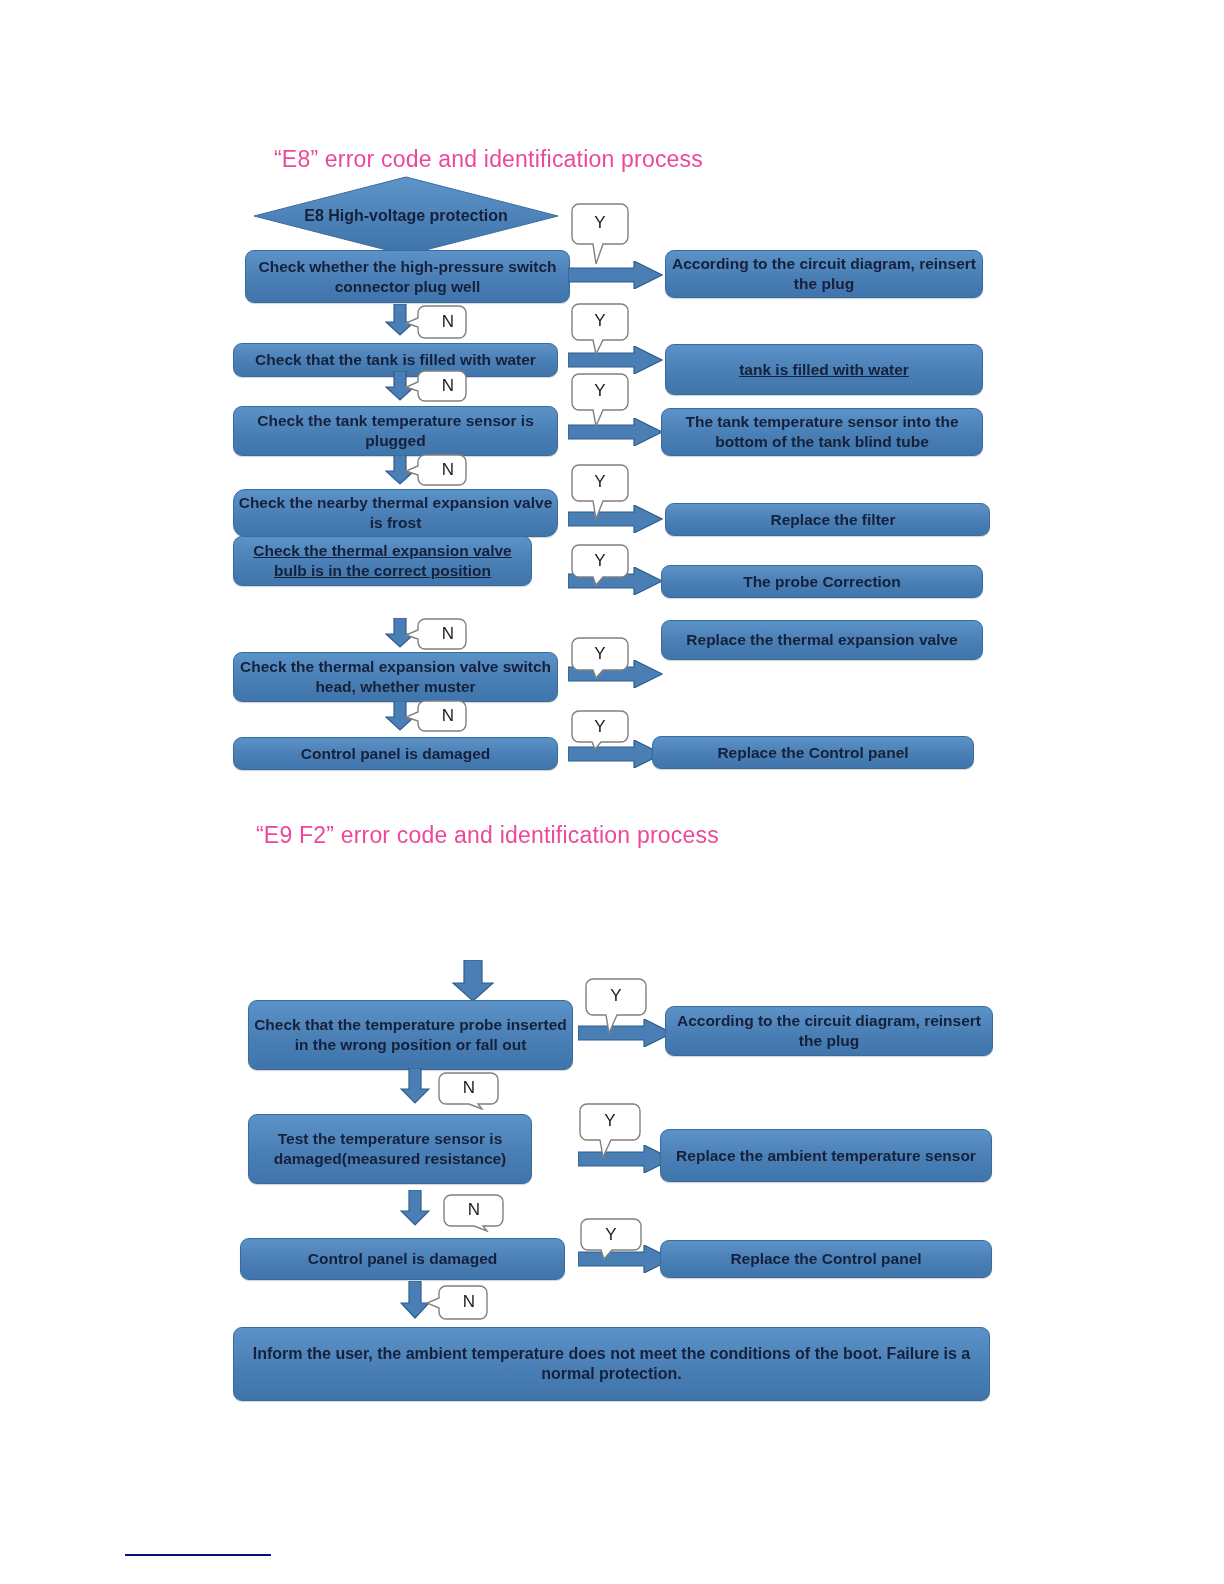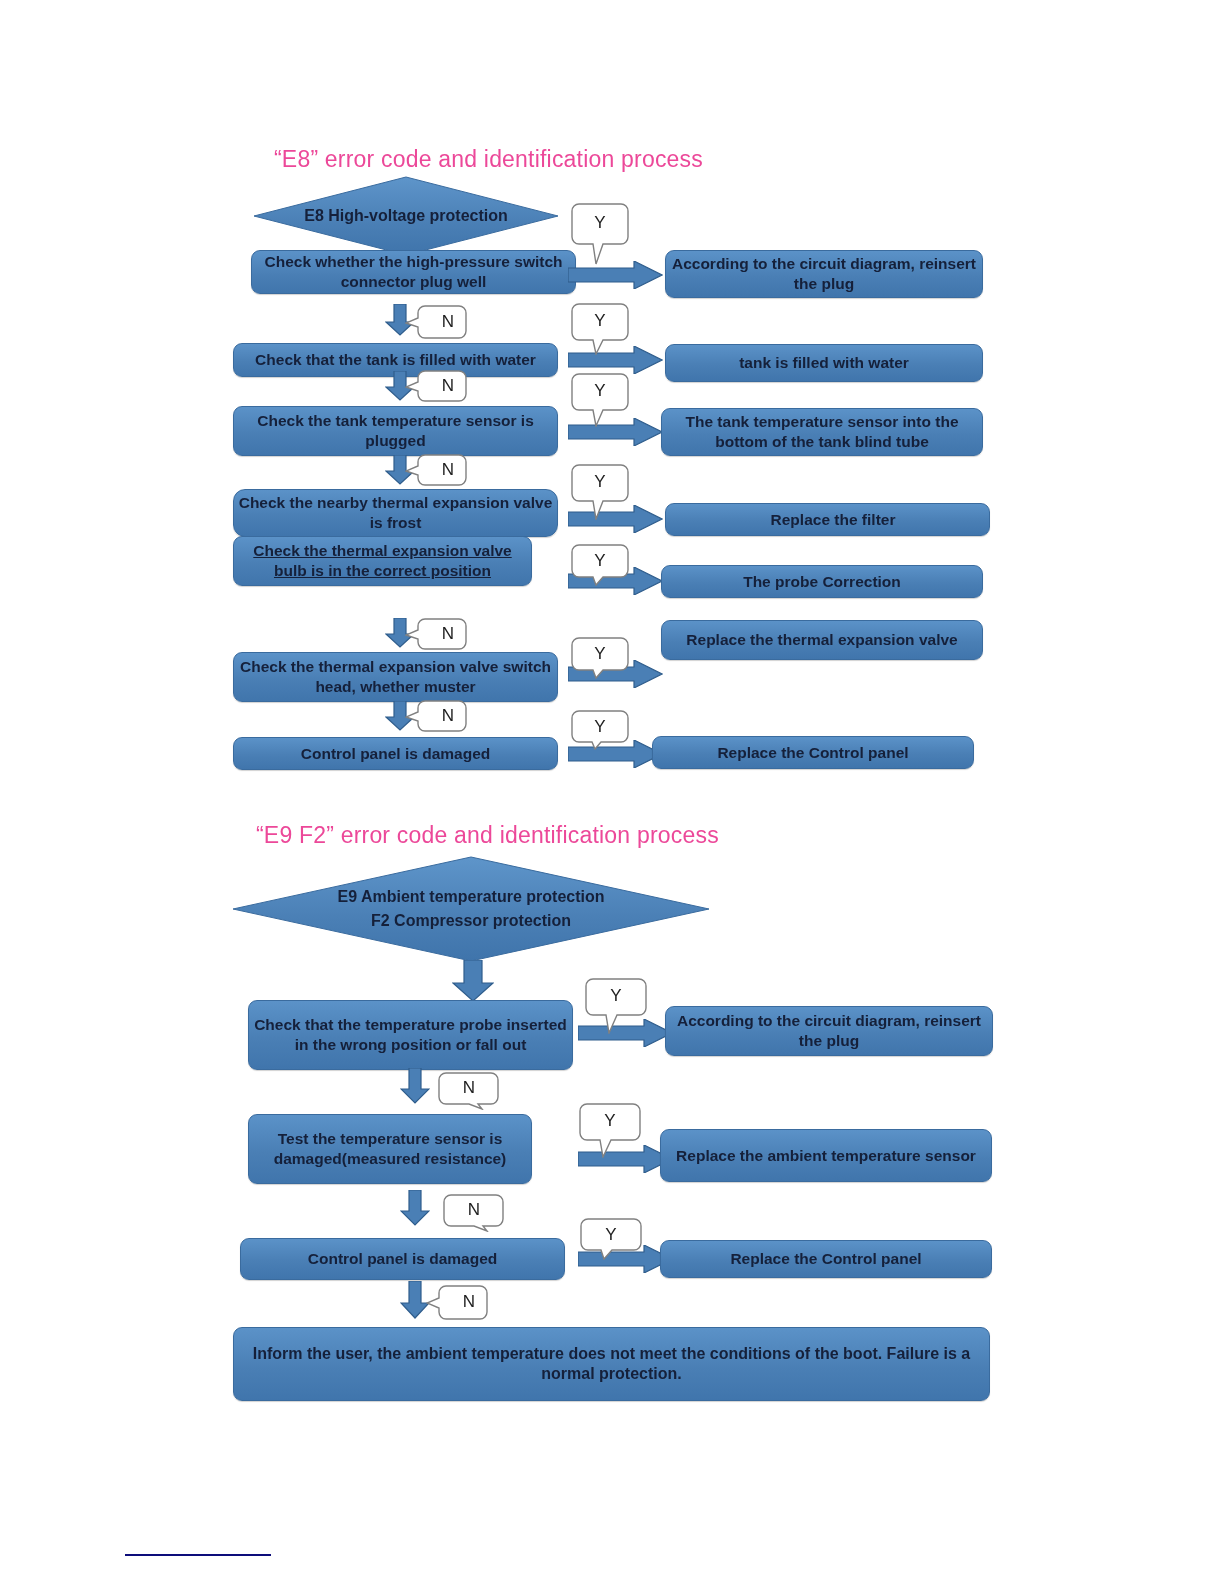--- a/index.html
+++ b/index.html
@@ -122,21 +122,21 @@
           <stop offset="100%" stop-color="#3f74ab"></stop>
         </linearGradient>
       </defs>
       <polygon points="153,1 305,40 153,79 1,40" fill="url(#dgrad1)" stroke="#3a6b9e" stroke-width="1"></polygon>
     </svg>
     <div class="diamond-label single">
       <span>E8  High-voltage protection</span>
     </div>
   </div>
 
-  <div class="pbox" style="left:251px; top:250px; width:325px; height:44px;">Check whether the high-pressure switch connector plug well</div>
+  <div class="pbox" style="left:245px; top:250px; width:325px; height:53px;">Check whether the high-pressure switch connector plug well</div>
   <div class="arrow" style="left:568px; top:261px;">
     <svg width="95" height="28" viewBox="0 0 95 28">
       <polygon points="0,7 66,7 66,0 94,14 66,28 66,21 0,21" fill="#4a7fb5" stroke="#2f5d8c" stroke-width="1.2"></polygon>
     </svg>
   </div>
   <div class="callout" style="left:571px; top:203px;">
     <svg width="58" height="62" viewBox="0 0 58 62">
       <path d="M8,1 H50 a7,7 0 0 1 7,7 V34 a7,7 0 0 1 -7,7 H32 L25,61 L22,41 H8 a7,7 0 0 1 -7,-7 V8 a7,7 0 0 1 7,-7 Z" fill="#ffffff" stroke="#808080" stroke-width="1.4"></path>
     </svg>
     <div class="ctext" style="height:40px;">Y</div>
@@ -160,21 +160,21 @@
     <svg width="95" height="28" viewBox="0 0 95 28">
       <polygon points="0,7 66,7 66,0 94,14 66,28 66,21 0,21" fill="#4a7fb5" stroke="#2f5d8c" stroke-width="1.2"></polygon>
     </svg>
   </div>
   <div class="callout" style="left:571px; top:303px;">
     <svg width="58" height="52" viewBox="0 0 58 52">
       <path d="M8,1 H50 a7,7 0 0 1 7,7 V30 a7,7 0 0 1 -7,7 H32 L25,51 L22,37 H8 a7,7 0 0 1 -7,-7 V8 a7,7 0 0 1 7,-7 Z" fill="#ffffff" stroke="#808080" stroke-width="1.4"></path>
     </svg>
     <div class="ctext" style="height:36px;">Y</div>
   </div>
-  <div class="pbox" style="left:665px; top:344px; width:318px; height:38px;">tank is filled with water</div>
+  <div class="pbox" style="left:665px; top:344px; width:318px; height:51px;text-decoration:underline;">tank is filled with water</div>
 
   <div class="arrow" style="left:385px; top:371px;">
     <svg width="30" height="30" viewBox="0 0 30 30">
       <polygon points="9,0 21,0 21,16 29,16 15,29 1,16 9,16" fill="#4a7fb5" stroke="#2f5d8c" stroke-width="1.2"></polygon>
     </svg>
   </div>
   <div class="callout" style="left:405px; top:370px;">
     <svg width="62" height="32" viewBox="0 0 62 32">
       <path d="M20,1 H54 a7,7 0 0 1 7,7 V24 a7,7 0 0 1 -7,7 H20 a7,7 0 0 1 -7,-7 V21 L1,17 L13,12 V8 a7,7 0 0 1 7,-7 Z" fill="#ffffff" stroke="#808080" stroke-width="1.4"></path>
     </svg>
@@ -294,36 +294,20 @@
   <div class="callout" style="left:571px; top:710px;">
     <svg width="58" height="40" viewBox="0 0 58 40">
       <path d="M8,1 H50 a7,7 0 0 1 7,7 V25 a7,7 0 0 1 -7,7 H30 L24,39 L21,32 H8 a7,7 0 0 1 -7,-7 V8 a7,7 0 0 1 7,-7 Z" fill="#ffffff" stroke="#808080" stroke-width="1.4"></path>
     </svg>
     <div class="ctext" style="height:33px;">Y</div>
   </div>
   <div class="pbox" style="left:652px; top:736px; width:322px; height:33px;">Replace the Control panel</div>
 
   <div class="section-title" style="left:256px; top:822px;">“E9  F2” error code and identification process</div>
 
-  <div class="diamond-wrap" style="left:232px; top:856px; width:478px; height:106px;">
-    <svg width="478" height="106" viewBox="0 0 478 106">
-      <defs>
-        <linearGradient id="dgrad2" x1="0" y1="0" x2="0" y2="1">
-          <stop offset="0%" stop-color="#5e95ca"></stop>
-          <stop offset="60%" stop-color="#4a7fb5"></stop>
-          <stop offset="100%" stop-color="#3f74ab"></stop>
-        </linearGradient>
-      </defs>
-      <polygon points="239,1 477,53 239,105 1,53" fill="url(#dgrad2)" stroke="#3a6b9e" stroke-width="1"></polygon>
-    </svg>
-    <div class="diamond-label">
-      <span>E9 Ambient temperature protection</span>
-      <span>F2 Compressor protection</span>
-    </div>
-  </div>
 
   <div class="arrow" style="left:452px; top:960px;">
     <svg width="42" height="42" viewBox="0 0 42 42">
       <polygon points="12,0 30,0 30,23 41,23 21,41 1,23 12,23" fill="#4a7fb5" stroke="#2f5d8c" stroke-width="1.2"></polygon>
     </svg>
   </div>
 
   <div class="pbox" style="left:248px; top:1000px; width:325px; height:70px;">Check that the temperature probe inserted in the wrong position or fall out</div>
   <div class="arrow" style="left:578px; top:1019px;">
     <svg width="95" height="28" viewBox="0 0 95 28">

